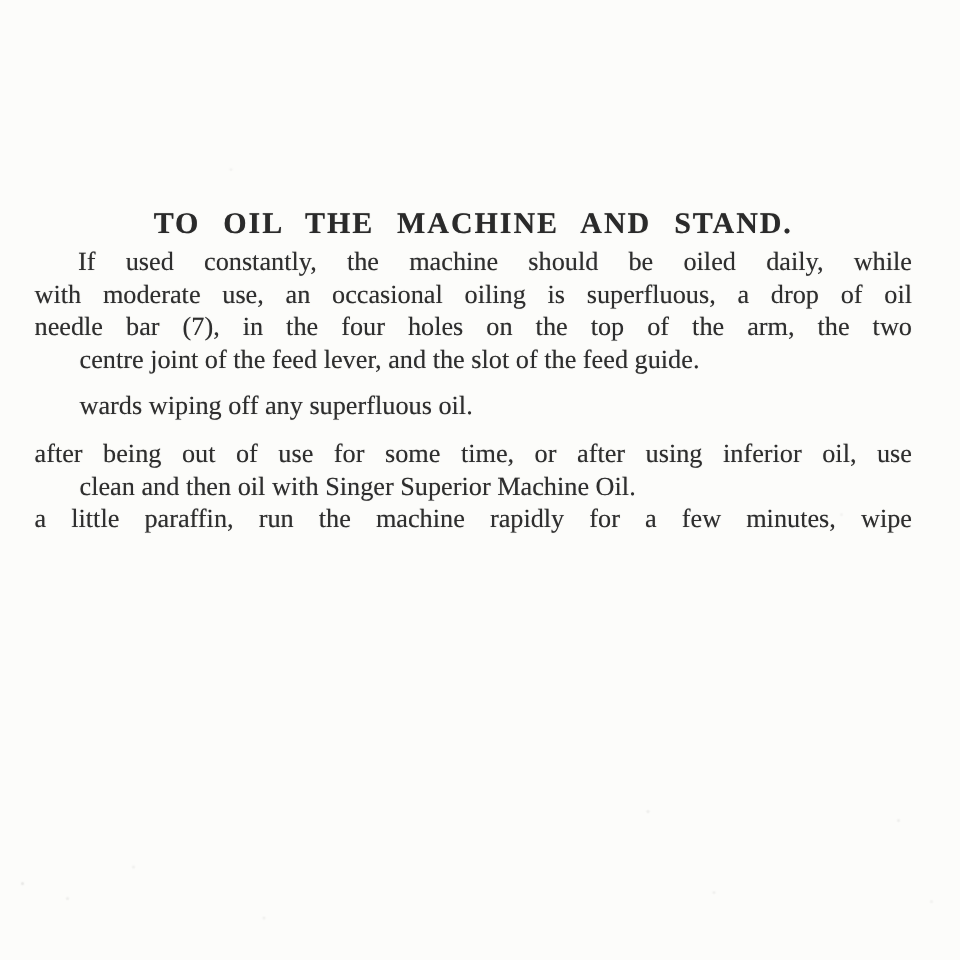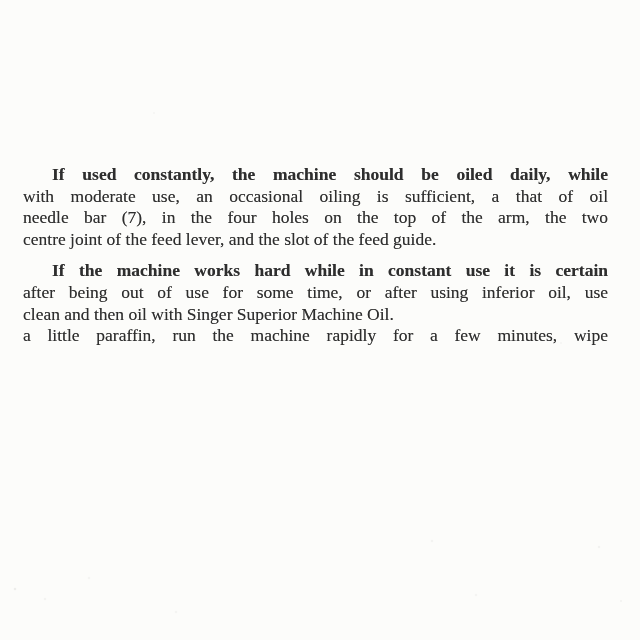--- a/index.html
+++ b/index.html
@@ -61,45 +61,46 @@
     line-height: 21.6px;
     text-shadow: 0 0 0.5px rgba(46,46,46,0.5);
   }
   .paragraph { margin: 0 0 10px 0; }
   .paragraph:last-child { margin-bottom: 0; }
   .line {
     text-align: justify;
     text-align-last: justify;
     white-space: nowrap;
   }
-  .line.first { text-indent: 29px; font-weight: bold; }
-  .line.last  { text-align-last: left; white-space: normal; }
+  .line.first { text-indent: 29px; }
+  .line.last  { text-align-last: left; white-space: normal; margin-left: 30px; }
 </style>
 </head>
 <body>
 
 <div class="page">
 
   <div class="specks"></div>
 
+  <h1 class="title">TO  OIL  THE  MACHINE  AND  STAND.</h1>
 
   <div class="body-text">
 
     <div class="paragraph">
       <div class="line first">If used constantly, the machine should be oiled daily, while</div>
-      <div class="line">with moderate use, an occasional oiling is sufficient, a that of oil</div>
+      <div class="line">with moderate use, an occasional oiling is superfluous, a drop of oil</div>
       <div class="line">needle bar (7), in the four holes on the top of the arm, the two</div>
       <div class="line last">centre joint of the feed lever, and the slot of the feed guide.</div>
     </div>
 
 
     <div class="paragraph">
+      <div class="line last">wards wiping off any superfluous oil.</div>
     </div>
 
     <div class="paragraph">
-      <div class="line first">If the machine works hard while in constant use it is certain</div>
       <div class="line">after being out of use for some time, or after using inferior oil, use</div>
       <div class="line last">clean and then oil with Singer Superior Machine Oil.</div>
       <div class="line">a little paraffin, run the machine rapidly for a few minutes, wipe</div>
     </div>
 
   </div>
 </div>
 
 </body></html>

